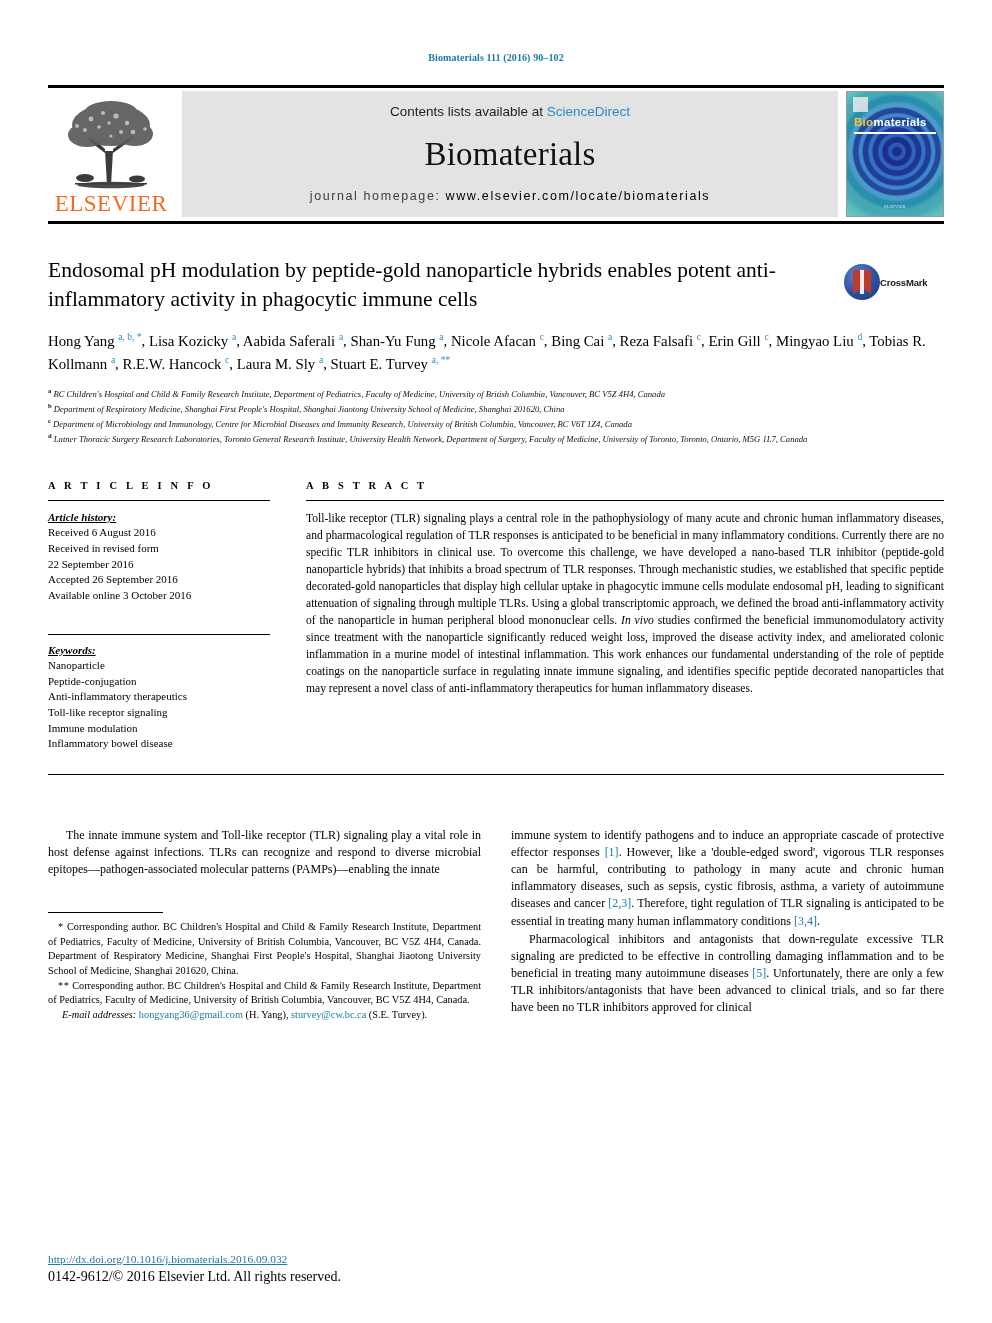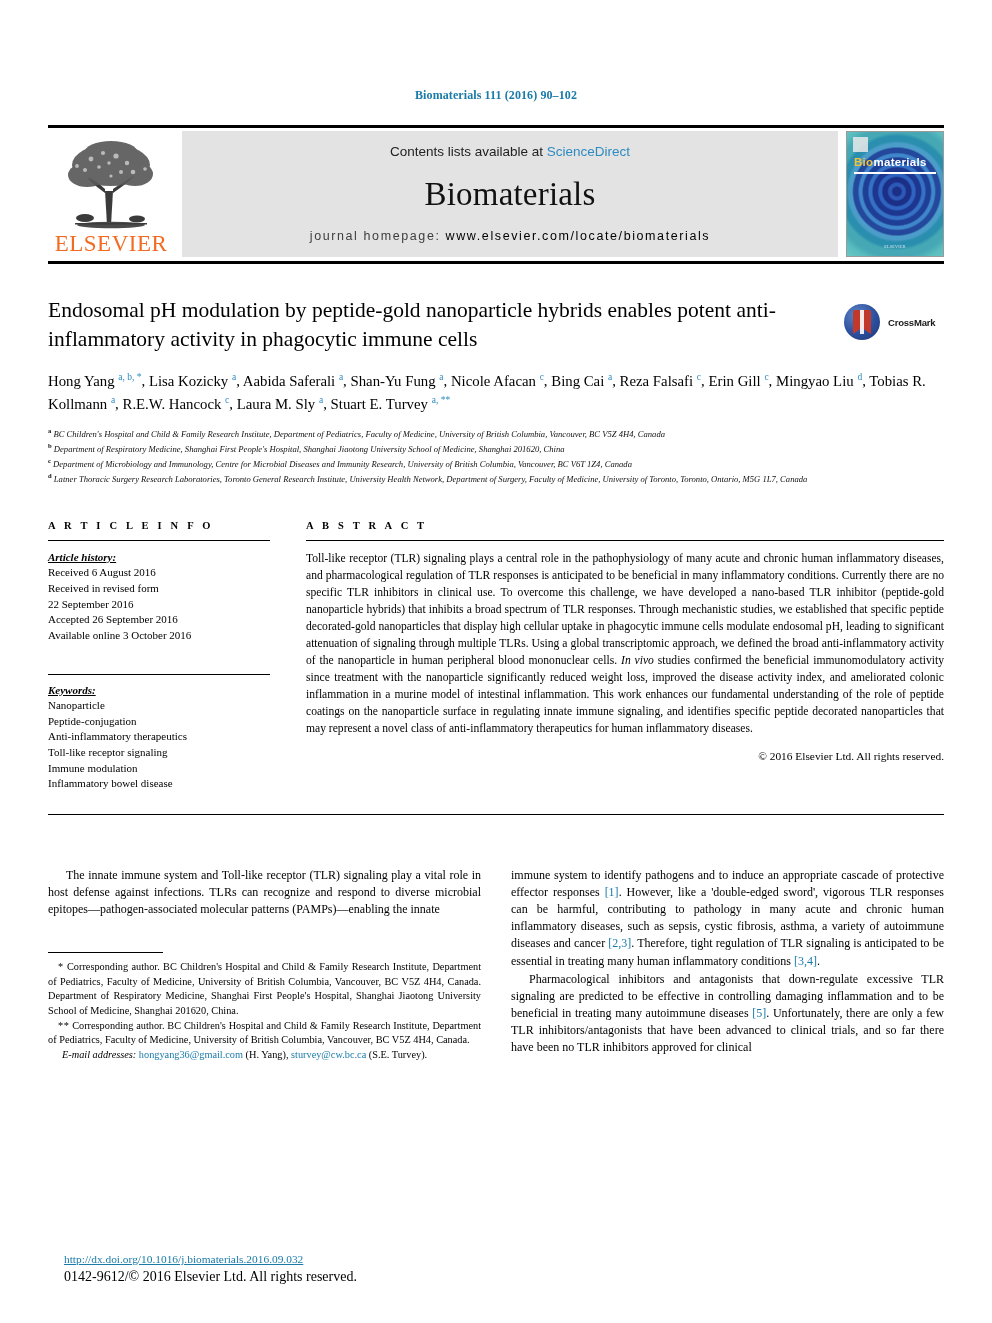--- a/index.html
+++ b/index.html
@@ -21,24 +21,24 @@
     height: 1323px;
     position: relative;
     box-sizing: border-box;
     padding: 0 48px;
   }
 
   
   .running-head {
     text-align: center;
     color: #1a7aa8;
-    font-size: 12px;
+    font-size: 10px;
     font-weight: bold;
     letter-spacing: 0.1px;
-    padding-top: 88px;
+    padding-top: 52px;
   }
 
   
   .masthead-rule-top {
     border-top: 3px solid #000;
     margin-top: 22px;
   }
   .masthead {
     display: flex;
     flex-direction: row;
@@ -194,21 +194,21 @@
     margin: 0;
   }
   .crossmark {
     position: absolute;
     right: 0;
     top: 6px;
     width: 100px;
     height: 40px;
     display: flex;
     align-items: center;
-    gap: 8px;
+    gap: 0;
   }
   .crossmark-disc {
     width: 36px;
     height: 36px;
     border-radius: 50%;
     background: radial-gradient(circle at 35% 30%, #5e83c4 0%, #2c4f9e 55%, #1d3570 100%);
     position: relative;
     flex: 0 0 36px;
   }
   .crossmark-disc::before {
@@ -363,21 +363,21 @@
     text-align: justify;
     margin: 0;
     text-indent: 14px;
   }
   .email-line i { font-style: italic; }
   .link { color: #1a7aa8; }
 
   
   .doi-block {
     position: absolute;
-    left: 64px;
+    left: 48px;
     bottom: 36px;
     width: 440px;
   }
   .doi-link {
     color: #1a7aa8;
     font-size: 11.4px;
     line-height: 1.42;
     display: block;
   }
   .issn-line {
@@ -494,21 +494,20 @@
         <p class="info-line">Toll-like receptor signaling</p>
         <p class="info-line">Immune modulation</p>
         <p class="info-line">Inflammatory bowel disease</p>
       </div>
     </div>
 
     <div class="col-abstract">
       <div class="sec-heading">A B S T R A C T</div>
       <div class="hr-thin"></div>
       <p class="abstract-body">Toll-like receptor (TLR) signaling plays a central role in the pathophysiology of many acute and chronic human inflammatory diseases, and pharmacological regulation of TLR responses is anticipated to be beneficial in many inflammatory conditions. Currently there are no specific TLR inhibitors in clinical use. To overcome this challenge, we have developed a nano-based TLR inhibitor (peptide-gold nanoparticle hybrids) that inhibits a broad spectrum of TLR responses. Through mechanistic studies, we established that specific peptide decorated-gold nanoparticles that display high cellular uptake in phagocytic immune cells modulate endosomal pH, leading to significant attenuation of signaling through multiple TLRs. Using a global transcriptomic approach, we defined the broad anti-inflammatory activity of the nanoparticle in human peripheral blood mononuclear cells. <i>In vivo</i> studies confirmed the beneficial immunomodulatory activity since treatment with the nanoparticle significantly reduced weight loss, improved the disease activity index, and ameliorated colonic inflammation in a murine model of intestinal inflammation. This work enhances our fundamental understanding of the role of peptide coatings on the nanoparticle surface in regulating innate immune signaling, and identifies specific peptide decorated nanoparticles that may represent a novel class of anti-inflammatory therapeutics for human inflammatory diseases.</p>
-      <p class="copyright-line">© 2016 Elsevier Ltd. All rights reserved.</p>
     </div>
 
   </div>
 
   <div class="body-rule"></div>
 
   <div class="body-cols">
 
     <div class="body-col">
       <p class="body-para">The innate immune system and Toll-like receptor (TLR) signaling play a vital role in host defense against infections. TLRs can recognize and respond to diverse microbial epitopes—pathogen-associated molecular patterns (PAMPs)—enabling the innate</p>

